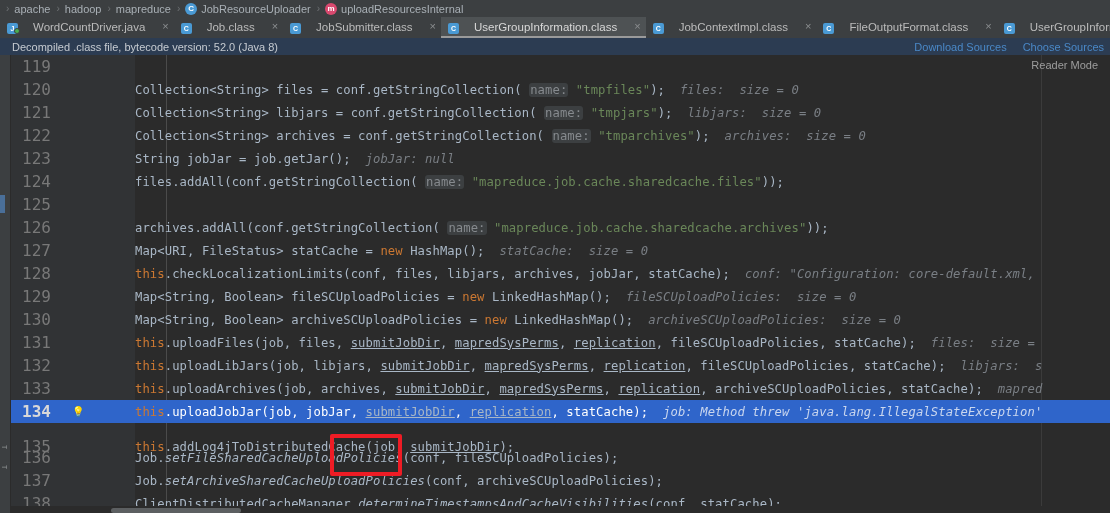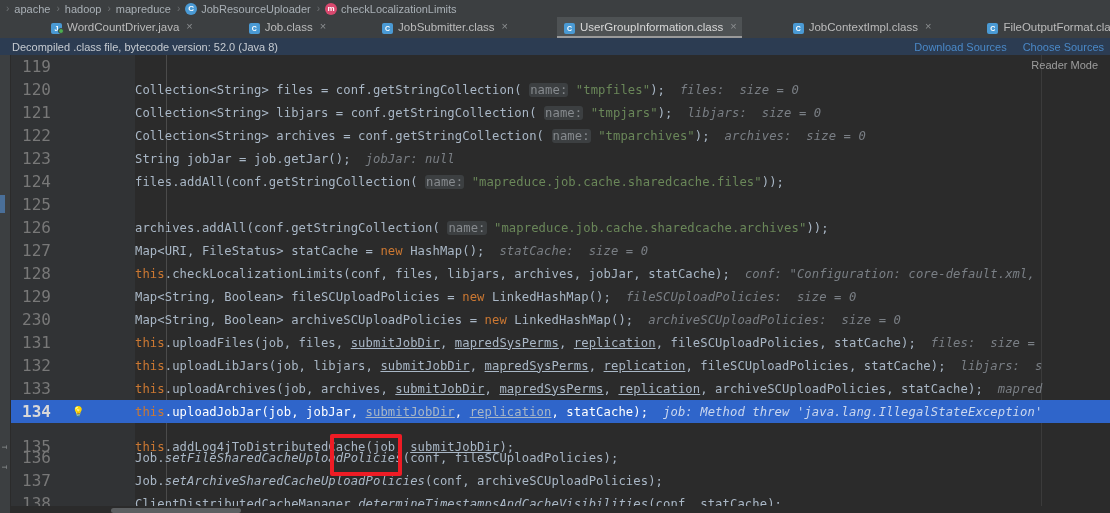--- a/index.html
+++ b/index.html
@@ -50,22 +50,21 @@
     background: #3c3f41;
     display: flex; align-items: stretch;
     font-size: 11.5px;
     white-space: nowrap; overflow: hidden;
   }
   .tab {
     display: flex; align-items: center;
     padding: 0 5px 0 7px;
     color: #bbbbbb;
     border-bottom: 2px solid transparent;
-    gap: 4px;
-    margin-left: 44px;
+    gap: 14px;
   }
   .tab.active {
     background: #4e5254;
     border-bottom: 2px solid #9a9a9a;
     color: #d8d8d8;
   }
   .tab-icon {
     width: 11px; height: 11px;
     border-radius: 2px;
     display: inline-flex; align-items: center; justify-content: center;
@@ -249,21 +248,21 @@
         <span class="crumb-label">mapreduce</span>
       </span>
       <span class="crumb-sep">›</span>
       <span class="crumb">
         <span class="ic ic-class">C</span>
         <span class="crumb-label">JobResourceUploader</span>
       </span>
       <span class="crumb-sep">›</span>
       <span class="crumb">
         <span class="ic ic-method">m</span>
-        <span class="crumb-label">checkLocalizationLimits</span>
+        <span class="crumb-label">uploadResourcesInternal</span>
       </span>
     </div>
 
   <div class="tab-bar" id="tabbar">
       <div class="tab">
         <span class="tab-icon-wrap"><span class="tab-icon java">J</span><span class="badge-dot"></span></span>
         <span>WordCountDriver.java</span>
         <span class="tab-close">×</span>
       </div>
       <div class="tab">
@@ -364,21 +363,21 @@
         </div>
         <div class="row" style="top: 207px;">
           <div class="linenum">128</div>
           <div class="codeline"><span class="kw">this</span>.checkLocalizationLimits(conf,&nbsp;files,&nbsp;libjars,&nbsp;archives,&nbsp;jobJar,&nbsp;statCache);&nbsp;&nbsp;<span class="hint">conf: "Configuration: core-default.xml,</span></div>
         </div>
         <div class="row" style="top: 230px;">
           <div class="linenum">129</div>
           <div class="codeline">Map&lt;String,&nbsp;Boolean&gt;&nbsp;fileSCUploadPolicies&nbsp;=&nbsp;<span class="kw">new</span>&nbsp;LinkedHashMap();&nbsp;&nbsp;<span class="hint">fileSCUploadPolicies:  size = 0</span></div>
         </div>
         <div class="row" style="top: 253px;">
-          <div class="linenum">230</div>
+          <div class="linenum">130</div>
           <div class="codeline">Map&lt;String,&nbsp;Boolean&gt;&nbsp;archiveSCUploadPolicies&nbsp;=&nbsp;<span class="kw">new</span>&nbsp;LinkedHashMap();&nbsp;&nbsp;<span class="hint">archiveSCUploadPolicies:  size = 0</span></div>
         </div>
         <div class="row" style="top: 276px;">
           <div class="linenum">131</div>
           <div class="codeline"><span class="kw">this</span>.uploadFiles(job,&nbsp;files,&nbsp;<span class="locvar">submitJobDir</span>,&nbsp;<span class="locvar">mapredSysPerms</span>,&nbsp;<span class="locvar">replication</span>,&nbsp;fileSCUploadPolicies,&nbsp;statCache);&nbsp;&nbsp;<span class="hint">files:  size =</span></div>
         </div>
         <div class="row" style="top: 299px;">
           <div class="linenum">132</div>
           <div class="codeline"><span class="kw">this</span>.uploadLibJars(job,&nbsp;libjars,&nbsp;<span class="locvar">submitJobDir</span>,&nbsp;<span class="locvar">mapredSysPerms</span>,&nbsp;<span class="locvar">replication</span>,&nbsp;fileSCUploadPolicies,&nbsp;statCache);&nbsp;&nbsp;<span class="hint">libjars:  s</span></div>
         </div>

